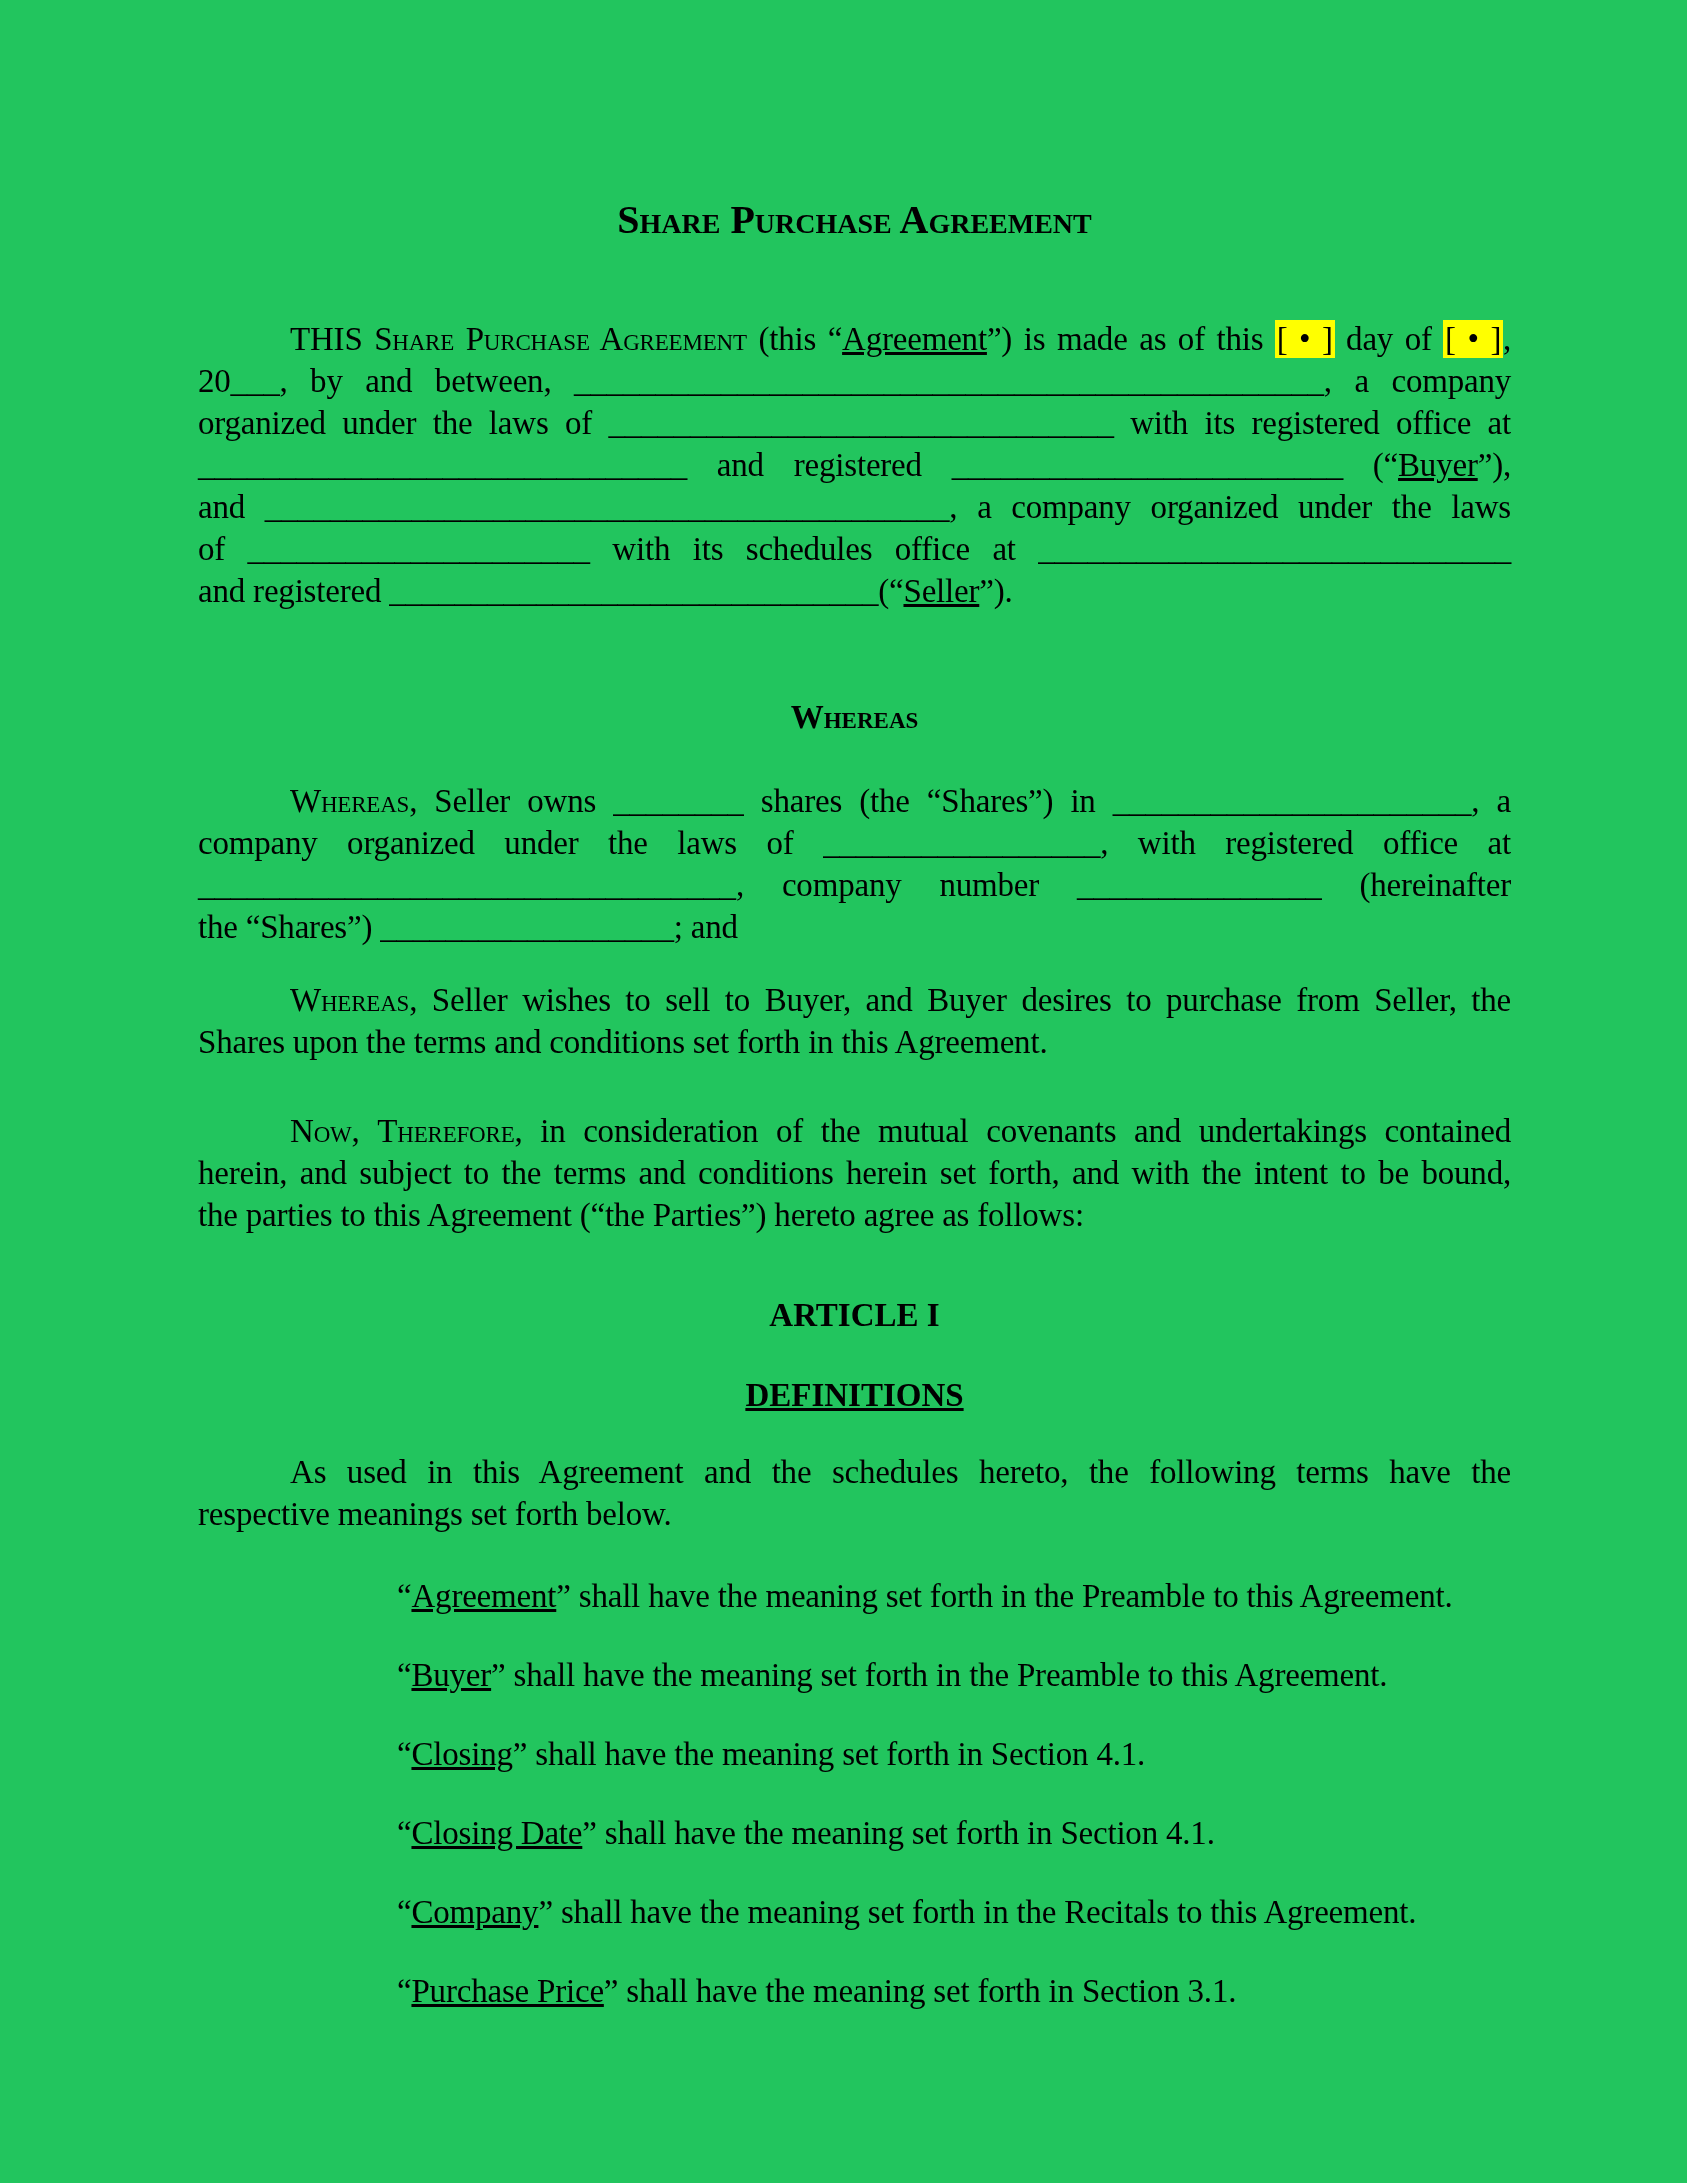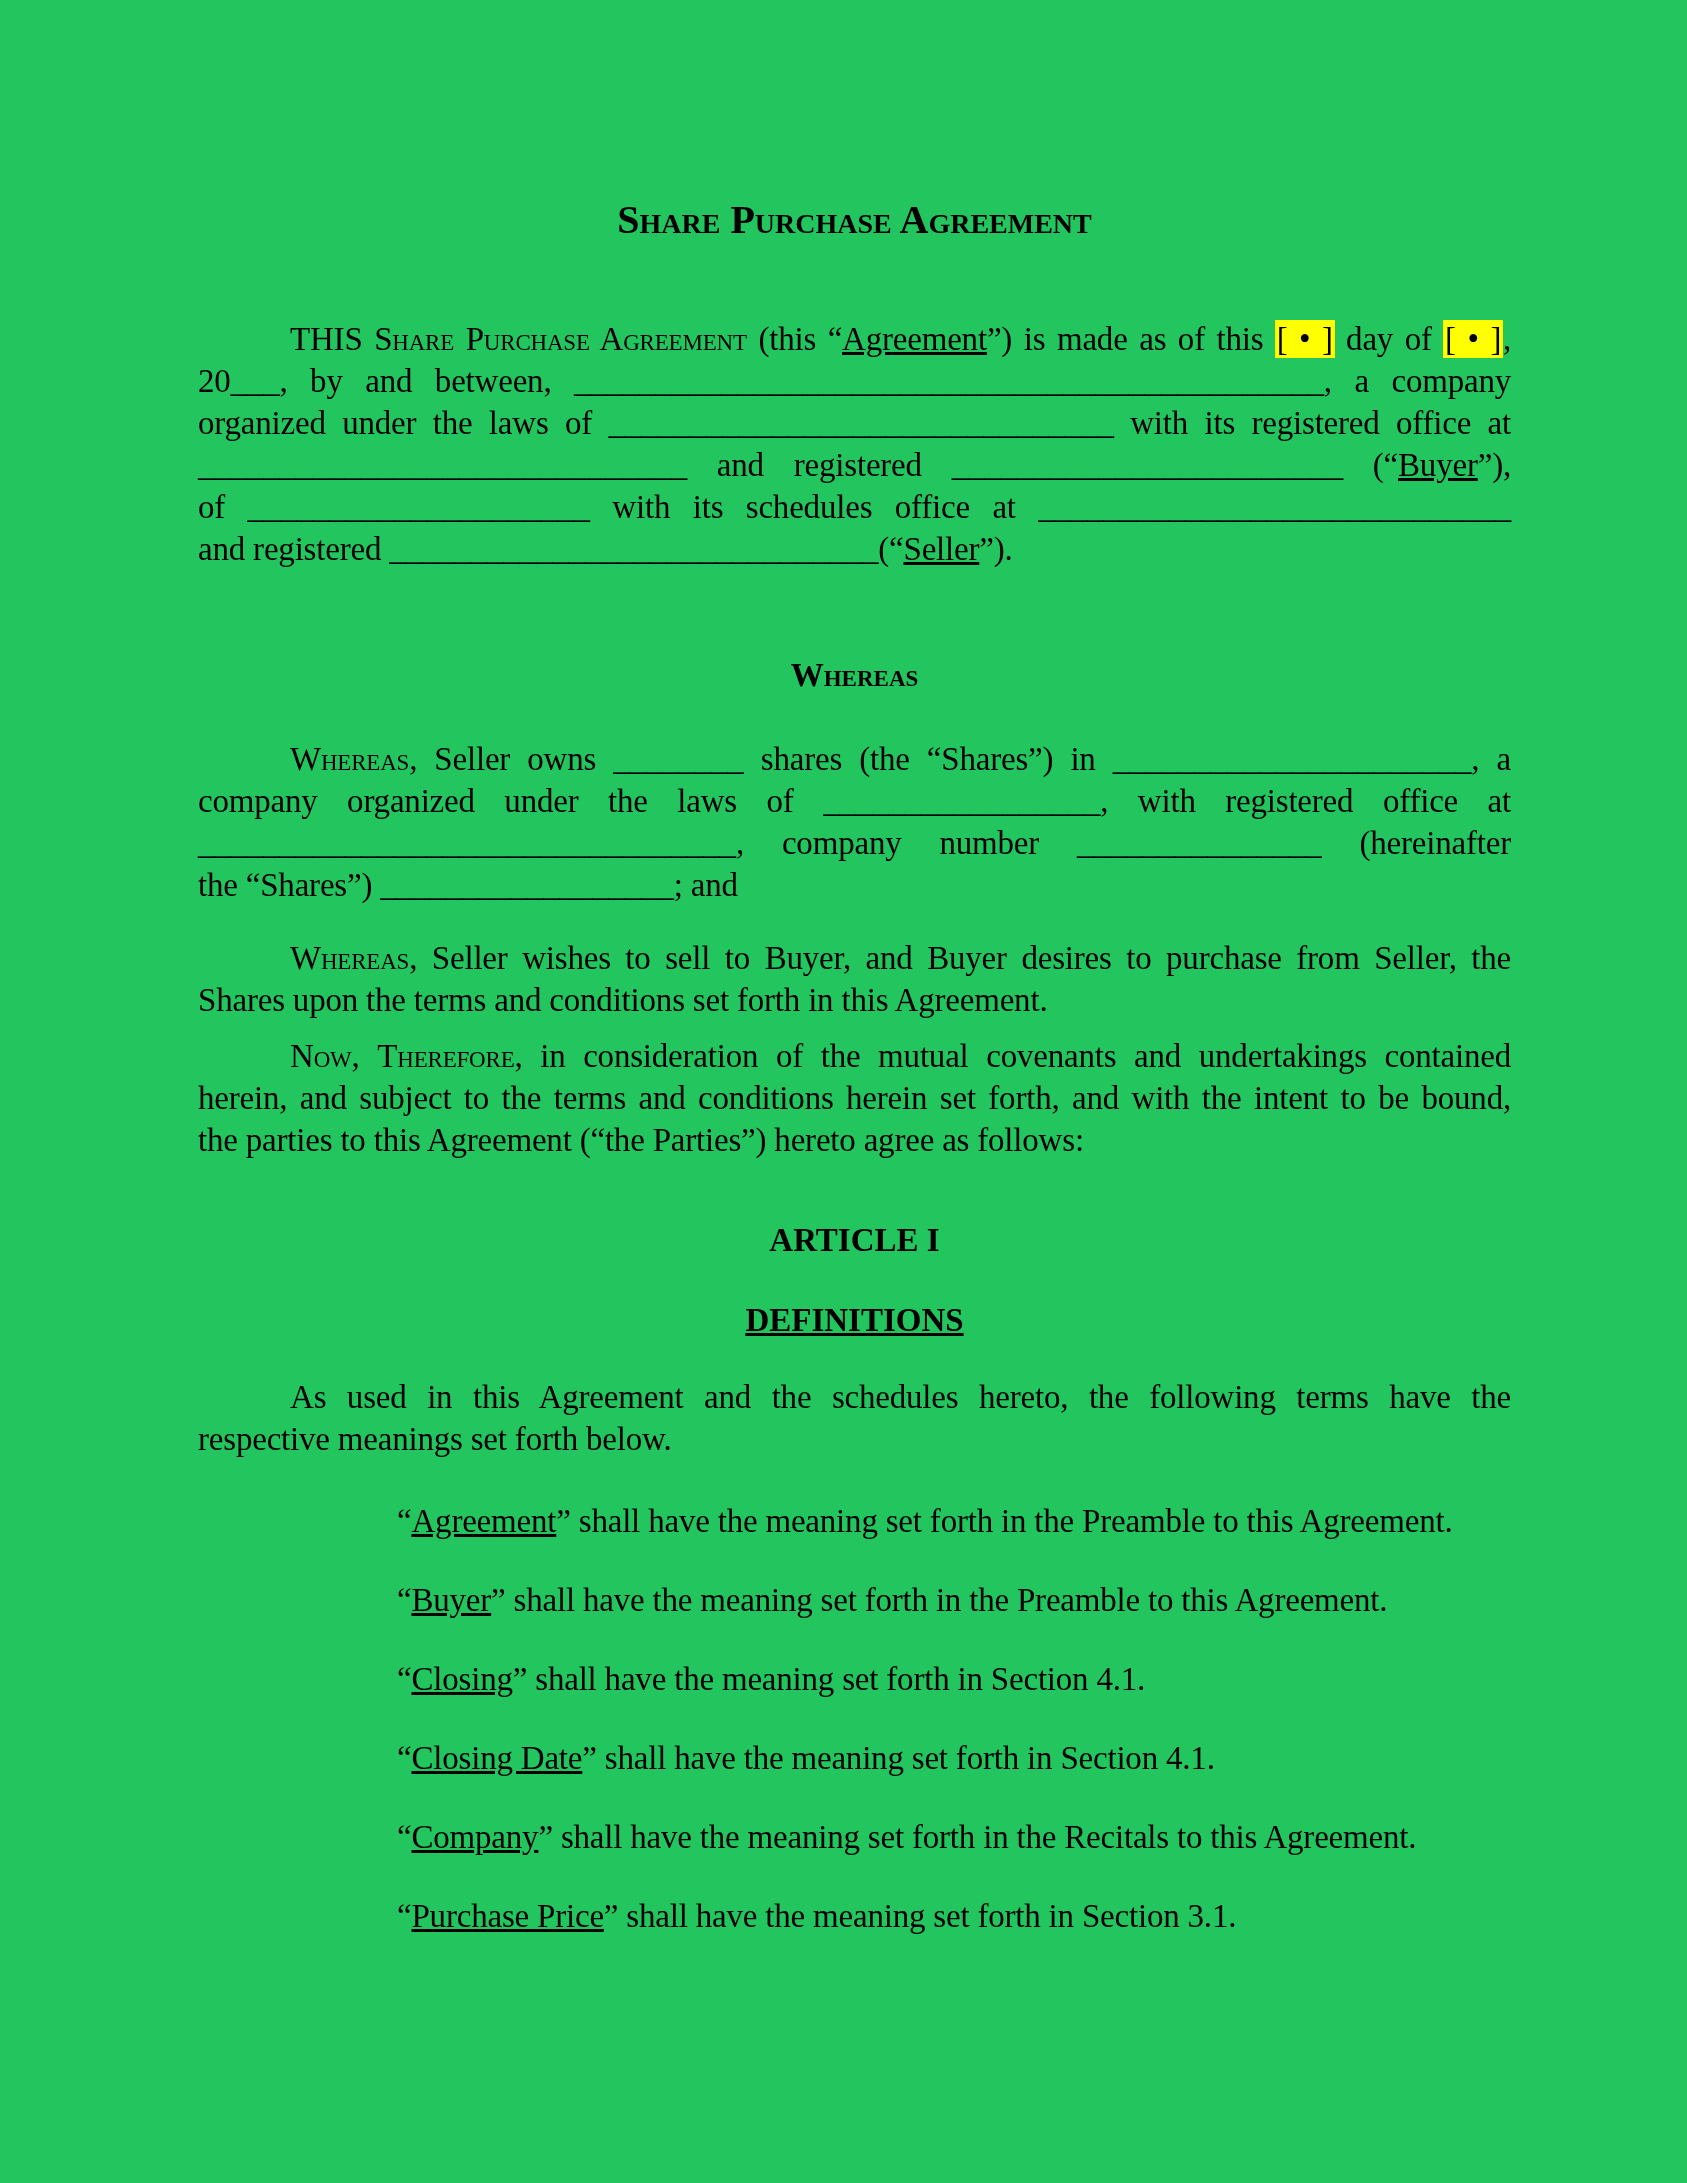--- a/index.html
+++ b/index.html
@@ -30,21 +30,21 @@
     line-height:42px;
     text-align:center;
     margin:0;
   }
   .whereas-heading{margin-bottom:42px;}
   .article-heading{margin-bottom:38px;}
   .definitions-heading{margin-bottom:35px;text-decoration:underline;}
   .para{margin:0 0 33px 0;}
   .para-intro{margin-bottom:84px;}
   .para-w1{margin-bottom:31px;}
-  .para-w2{margin-bottom:14px;}
+  .para-w2{margin-bottom:47px;}
   .para-now{margin-bottom:58px;}
   .para-asused{margin-bottom:40px;}
   .line{letter-spacing:-0.2px;}
   .line.just{
     text-align:justify;
     text-align-last:justify;
     -moz-text-align-last:justify;
   }
   .para .line:first-child{text-indent:92px;}
   .def-list{margin:0;}
@@ -62,20 +62,21 @@
 <div class="page">
   <div class="content">
 
     <h1 class="doc-title"><span class="run-sc">Share Purchase Agreement</span></h1>
 
     <div class="para para-intro">
         <div class="line just"><span>THIS </span><span class="run-sc">Share Purchase Agreement</span><span> (this “</span><span class="run-u">Agreement</span><span>”) is made as of this </span><span class="run-hl">[ • ]</span><span> day of </span><span class="run-hl">[ • ]</span><span>,</span></div>
         <div class="line just"><span>20___, by and between, ______________________________________________, a company</span></div>
         <div class="line just"><span>organized under the laws of _______________________________ with its registered office at</span></div>
         <div class="line just"><span>______________________________ and registered ________________________ (“</span><span class="run-u">Buyer</span><span>”),</span></div>
+        <div class="line just"><span>and __________________________________________, a company organized under the laws</span></div>
         <div class="line just"><span>of _____________________ with its schedules office at _____________________________</span></div>
         <div class="line"><span>and registered ______________________________(“</span><span class="run-u">Seller</span><span>”).</span></div>
       </div>
 
     <h2 class="center-heading whereas-heading"><span class="run-sc">Whereas</span></h2>
 
     <div class="para para-w1">
         <div class="line just"><span class="run-sc">Whereas</span><span>, Seller owns ________ shares (the “Shares”) in ______________________, a</span></div>
         <div class="line just"><span>company organized under the laws of _________________, with registered office at</span></div>
         <div class="line just"><span>_________________________________, company number _______________ (hereinafter</span></div>

